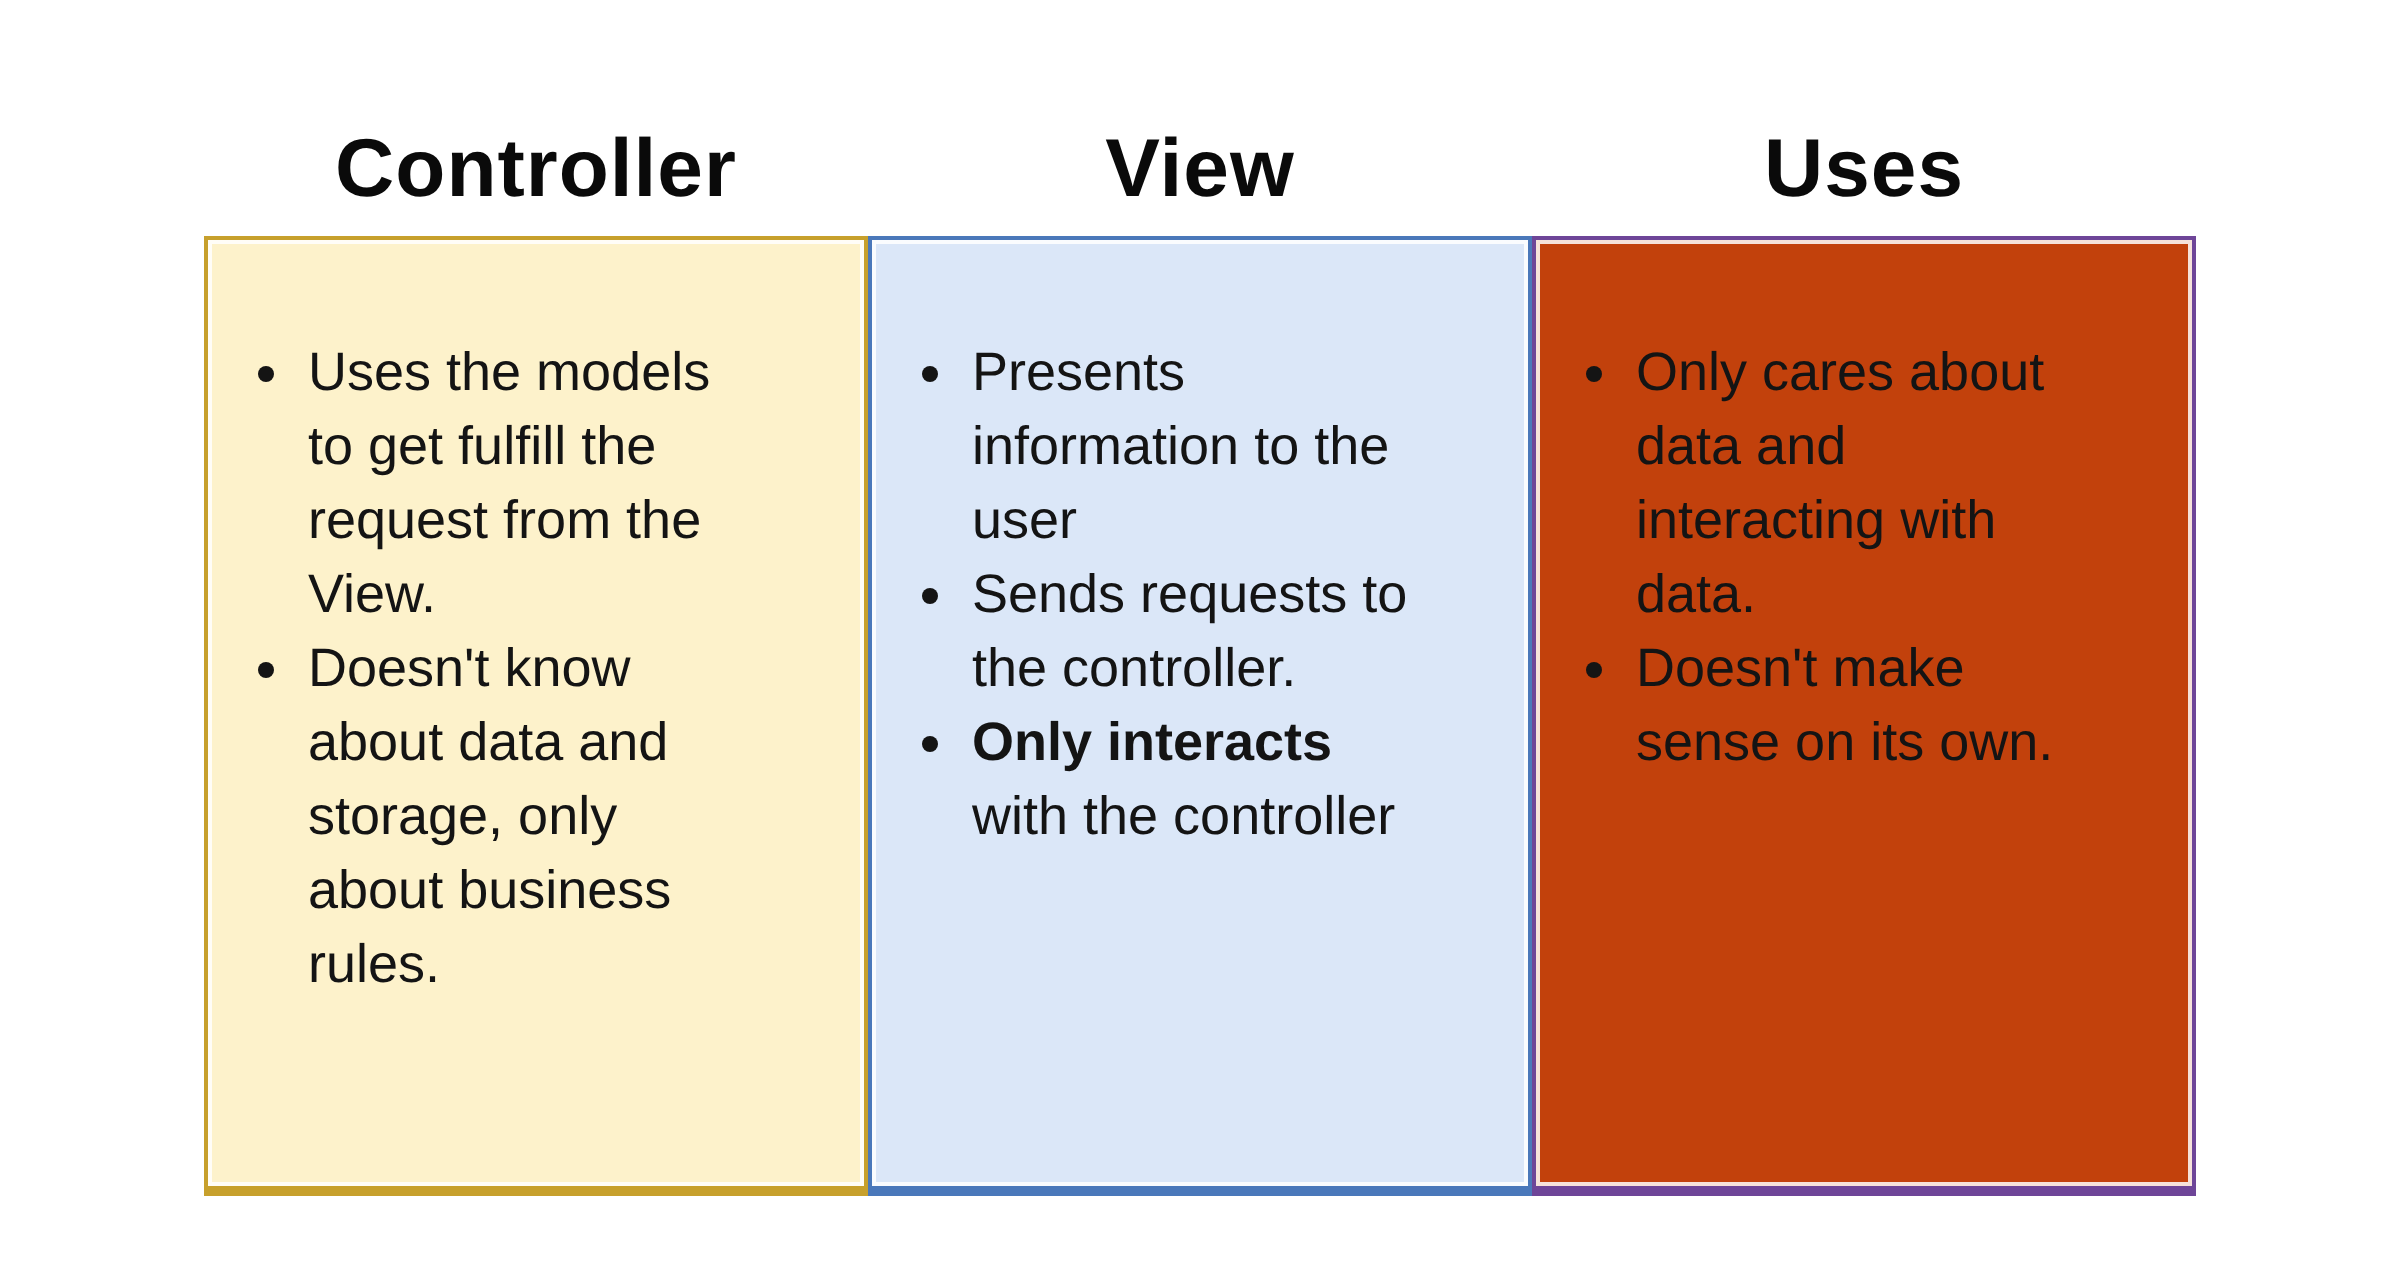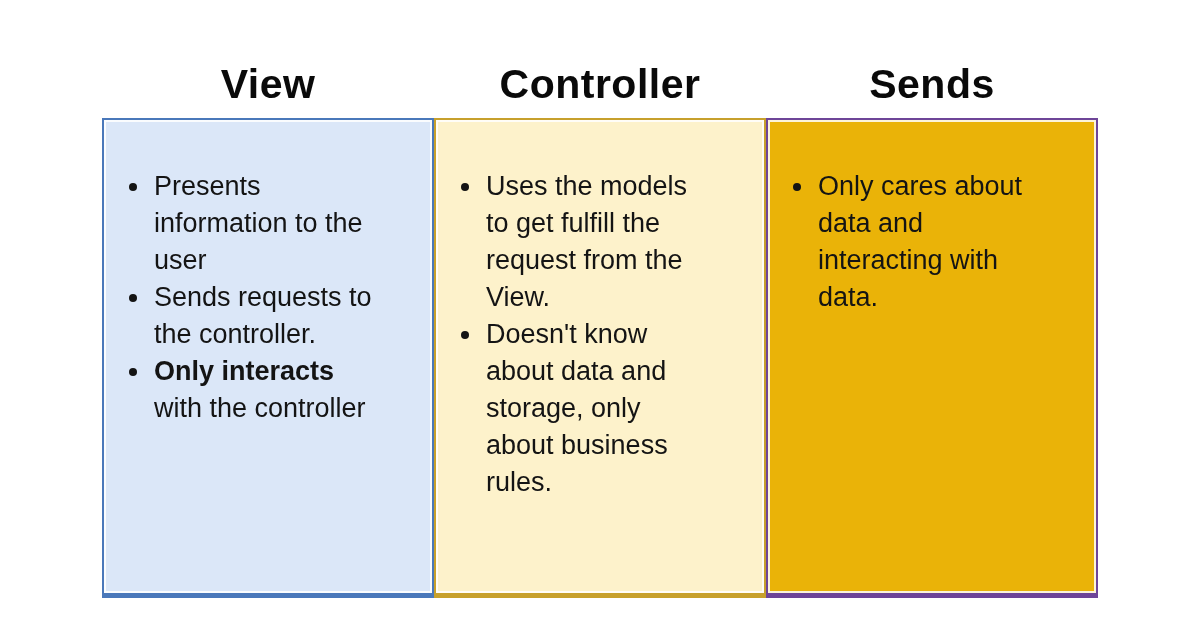--- a/index.html
+++ b/index.html
@@ -68,56 +68,58 @@
   .seg-bold {
     font-weight: 700;
   }
 </style>
 </head>
 <body>
 
 <div class="diagram">
 
   <div class="column-group">
-    <h2 class="col-title">View</h2>
-    <div class="col-box" style="background: rgb(219, 231, 248); border-color: rgb(74, 120, 186);">
-      <ul class="bullets">
-          <li><span class="dot"></span><span class="seg">Presents
-information to the
-user</span></li>
-          <li><span class="dot"></span><span class="seg">Sends requests to
-the controller.</span></li>
-          <li><span class="dot"></span><span class="seg-bold">Only interacts</span><span class="seg">
-with the controller</span></li>
-        </ul>
-    </div>
-  </div>
-
-  <div class="column-group">
     <h2 class="col-title">Controller</h2>
     <div class="col-box" style="background: rgb(253, 242, 203); border-color: rgb(199, 160, 44);">
       <ul class="bullets">
           <li><span class="dot"></span><span class="seg">Uses the models
 to get fulfill the
 request from the
 View.</span></li>
           <li><span class="dot"></span><span class="seg">Doesn't know
 about data and
 storage, only
 about business
 rules.</span></li>
         </ul>
     </div>
   </div>
 
   <div class="column-group">
-    <h2 class="col-title">Sends</h2>
-    <div class="col-box" style="background: #eab308; border-color: rgb(110, 69, 152);">
+    <h2 class="col-title">View</h2>
+    <div class="col-box" style="background: rgb(219, 231, 248); border-color: rgb(74, 120, 186);">
+      <ul class="bullets">
+          <li><span class="dot"></span><span class="seg">Presents
+information to the
+user</span></li>
+          <li><span class="dot"></span><span class="seg">Sends requests to
+the controller.</span></li>
+          <li><span class="dot"></span><span class="seg-bold">Only interacts</span><span class="seg">
+with the controller</span></li>
+        </ul>
+    </div>
+  </div>
+
+  <div class="column-group">
+    <h2 class="col-title">Uses</h2>
+    <div class="col-box" style="background: #c2410c; border-color: rgb(110, 69, 152);">
       <ul class="bullets">
           <li><span class="dot"></span><span class="seg">Only cares about
 data and
 interacting with
 data.</span></li>
+          <li><span class="dot"></span><span class="seg">Doesn't make
+sense on its own.</span></li>
         </ul>
     </div>
   </div>
 
 </div>
 
 </body></html>

